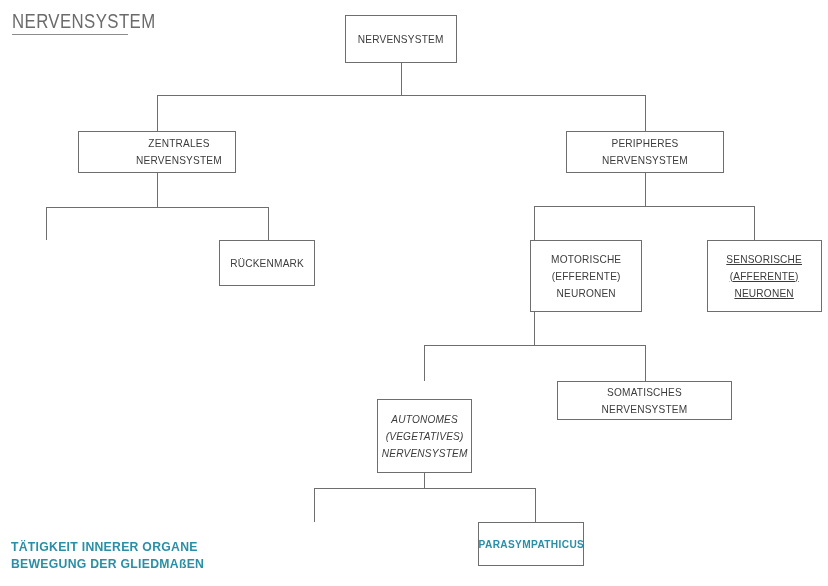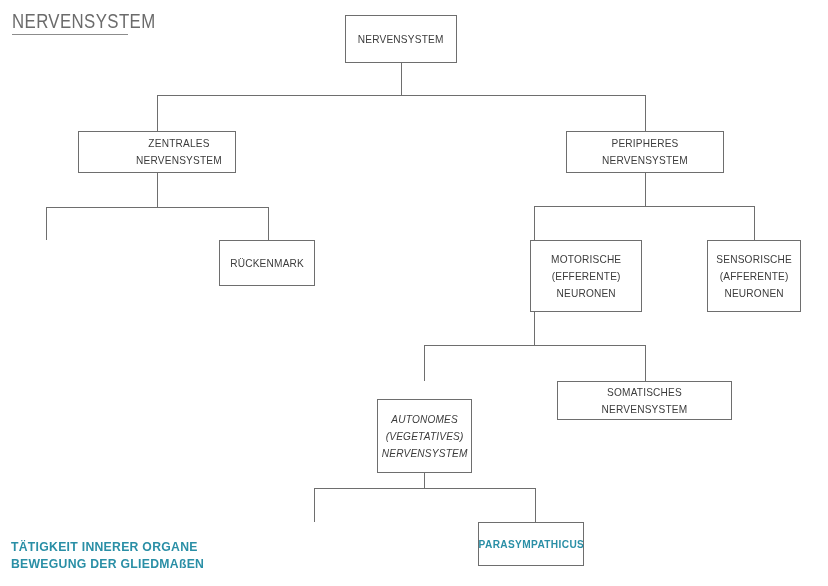--- a/index.html
+++ b/index.html
@@ -125,21 +125,21 @@
       <div class="node-label">PERIPHERES NERVENSYSTEM</div>
     </div>
     <div class="node-box" style="left: 219px; top: 240px; width: 96px; height: 46px; text-align: center;">
       <div class="node-label">RÜCKENMARK</div>
     </div>
     <div class="node-box" style="left: 510px; top: 240px; width: 112px; height: 72px; margin-left: 20px;">
       <div class="node-label">MOTORISCHE
 (EFFERENTE)
 NEURONEN</div>
     </div>
-    <div class="node-box" style="left: 707px; top: 240px; width: 94px; height: 72px;">
+    <div class="node-box" style="left: 707px; top: 240px; width: 115px; height: 72px; text-decoration: underline;">
       <div class="node-label">SENSORISCHE
 (AFFERENTE)
 NEURONEN</div>
     </div>
     <div class="node-box" style="left: 377px; top: 399px; width: 95px; height: 74px; font-style: italic;">
       <div class="node-label">AUTONOMES
 (VEGETATIVES)
 NERVENSYSTEM</div>
     </div>
     <div class="node-box" style="left: 557px; top: 381px; width: 175px; height: 39px;">

